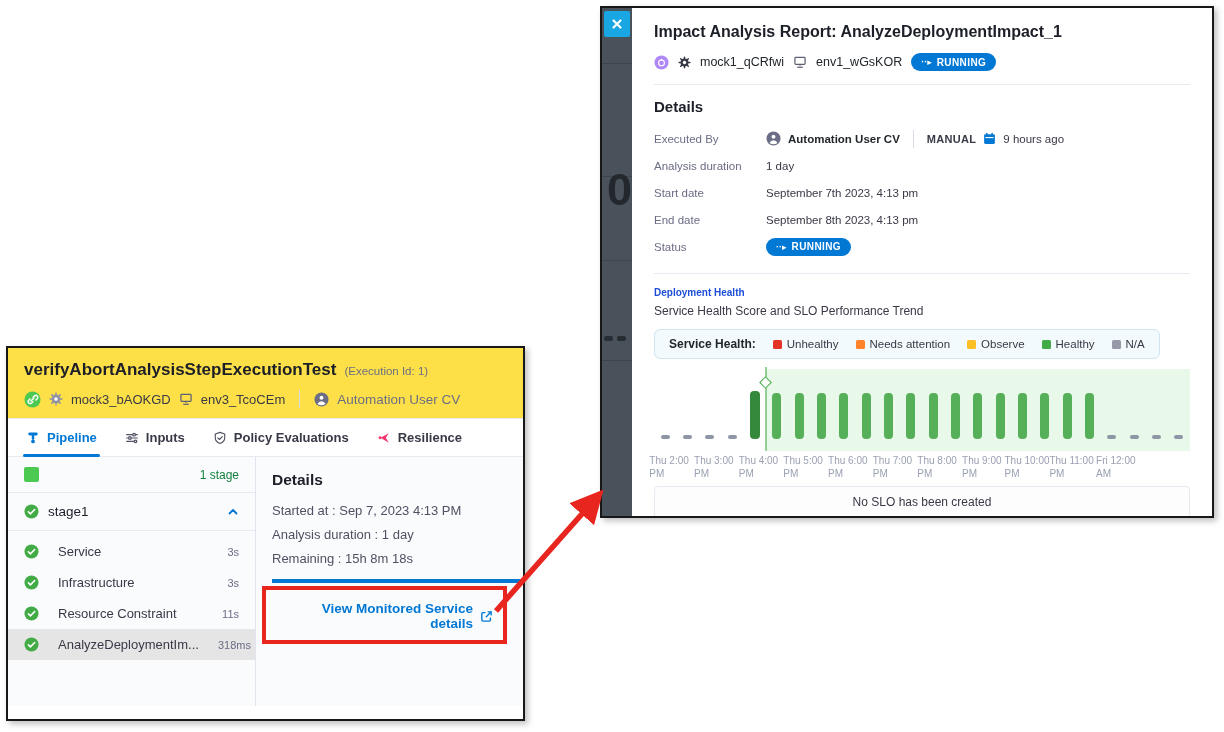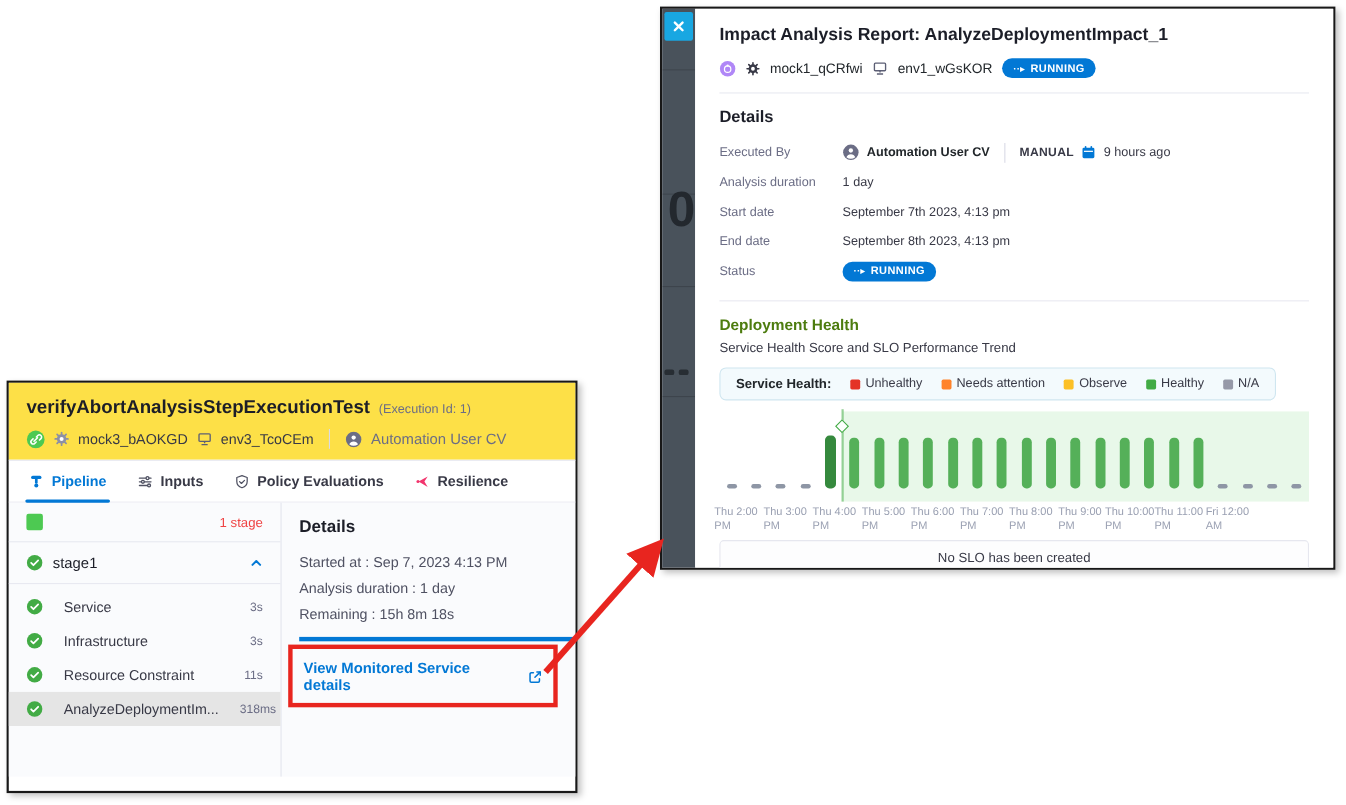--- a/index.html
+++ b/index.html
@@ -21,32 +21,32 @@
   .lp-user{color:#6b6d85;font-size:13.5px;}
   .tab-bar{display:flex;gap:28px;padding:0 18px;height:37px;align-items:stretch;background:#fff;
     border-top:1px solid #e8e9f1;border-bottom:1px solid #e8e9f1;}
   .tab{position:relative;display:flex;align-items:center;gap:7px;font-size:13px;font-weight:600;color:#383946;cursor:pointer;}
   .tab.active{color:#0278d5;}
   .tab.active::after{content:"";position:absolute;left:-3px;right:-3px;bottom:-1px;height:3px;background:#0278d5;border-radius:2px;}
   .lp-body{display:flex;height:249px;background:#fafbfd;}
   .stage-nav{width:247px;border-right:1px solid #e3e5ee;display:flex;flex-direction:column;}
   .nav-row1{display:flex;align-items:center;justify-content:space-between;padding:10px 16px;}
   .green-square{width:15px;height:15px;border-radius:2px;background:#4dc952;}
-  .stage-count{font-size:12px;color:#ef4444;}
+  .stage-count{font-size:12px;color:#15803d;}
   .stage-row{display:flex;align-items:center;gap:9px;padding:11px 16px;font-size:13.5px;color:#1c1e28;cursor:pointer;}
   .chev{margin-left:auto;}
   .steps{padding-top:5px;}
   .step-row{display:flex;align-items:center;gap:19px;padding:8px 16px;font-size:13px;color:#383946;cursor:pointer;}
   .step-row.selected{background:#e5e5e5;}
   .step-dur{margin-left:auto;font-size:11px;color:#6b6d85;}
   .details-pane{flex:1;padding:14px 16px;}
   .dp-heading{font-size:15.5px;font-weight:700;color:#1c1e28;margin-bottom:14px;}
   .dp-row{font-size:13px;color:#4f5162;margin-bottom:9px;}
   .progress{height:4px;background:#0278d5;margin-top:13px;margin-right:-16px;}
-  .red-box{display:inline-block;margin-top:3px;margin-left:-10px;padding:9px 10px;border:4px solid #eab308;}
+  .red-box{display:inline-block;margin-top:3px;margin-left:-10px;padding:9px 10px;border:4px solid #eab308;text-align:right;}
   .mslink{display:inline-flex;align-items:center;gap:7px;color:#0278d5;font-weight:700;font-size:13.5px;cursor:pointer;}
 
   
   .right-panel{position:absolute;left:600px;top:6px;width:614px;height:512px;background:#fff;
     border:2px solid #181818;box-sizing:border-box;box-shadow:3px 3px 6px rgba(0,0,0,.25);}
   .dim-strip{position:absolute;left:0;top:0;bottom:0;width:30px;background:#49525b;overflow:hidden;}
   .dim-seam{position:absolute;left:0;right:0;height:1px;background:rgba(0,0,0,.16);}
   .close-btn{position:absolute;top:3px;left:2px;width:26px;height:26px;background:#18a7e2;border-radius:2px;
     display:flex;align-items:center;justify-content:center;cursor:pointer;}
   .dim-zero{position:absolute;top:156px;left:5px;font-size:45px;font-weight:700;color:#23282e;}
@@ -59,21 +59,21 @@
     padding:3.5px 10px;border-radius:10px;display:inline-flex;gap:5px;align-items:center;}
   .badge .spin{font-size:9px;letter-spacing:0;}
   .sep{height:1px;background:#e8e9f1;margin:13px 0;}
   .rp-h2{font-size:15px;font-weight:700;color:#1c1e28;margin:2px 0 10px;}
   .rp-row{display:grid;grid-template-columns:96px 1fr;align-items:center;min-height:27px;font-size:11.5px;gap:16px;}
   .rp-label{color:#6b6d85;}
   .rp-val{color:#383946;}
   .exec-val{display:flex;align-items:center;gap:7px;}
   .exec-user{font-weight:700;color:#22272b;}
   .exec-manual{font-weight:700;font-size:11px;color:#383946;letter-spacing:.3px;}
-  .dh-h{font-size:14px;font-weight:700;color:#4d7c0f;margin-top:3px;}
+  .dh-h{font-size:10px;font-weight:700;color:#1d4ed8;margin-top:3px;}
   .dh-sub{font-size:12px;color:#383946;margin-top:6px;}
   .legend{display:inline-flex;align-items:center;gap:17px;margin-top:11px;padding:7px 14px;
     border:1px solid #cfe6f0;background:#f3fafd;border-radius:6px;}
   .legend-title{font-size:12px;font-weight:700;color:#22272b;}
   .legend-item{display:flex;align-items:center;gap:5px;font-size:11.5px;color:#383946;}
   .legend-swatch{width:9px;height:9px;border-radius:1.5px;}
   .chart-plot{position:relative;height:84px;margin-top:8px;}
   .band{position:absolute;top:2px;bottom:0;background:rgba(77,201,82,.13);}
   .dline{position:absolute;top:0;bottom:0;width:2px;background:rgba(66,171,69,.55);}
   .diamond{position:absolute;width:7px;height:7px;border:1.5px solid #42ab45;background:#fdfffd;transform:rotate(45deg);}

